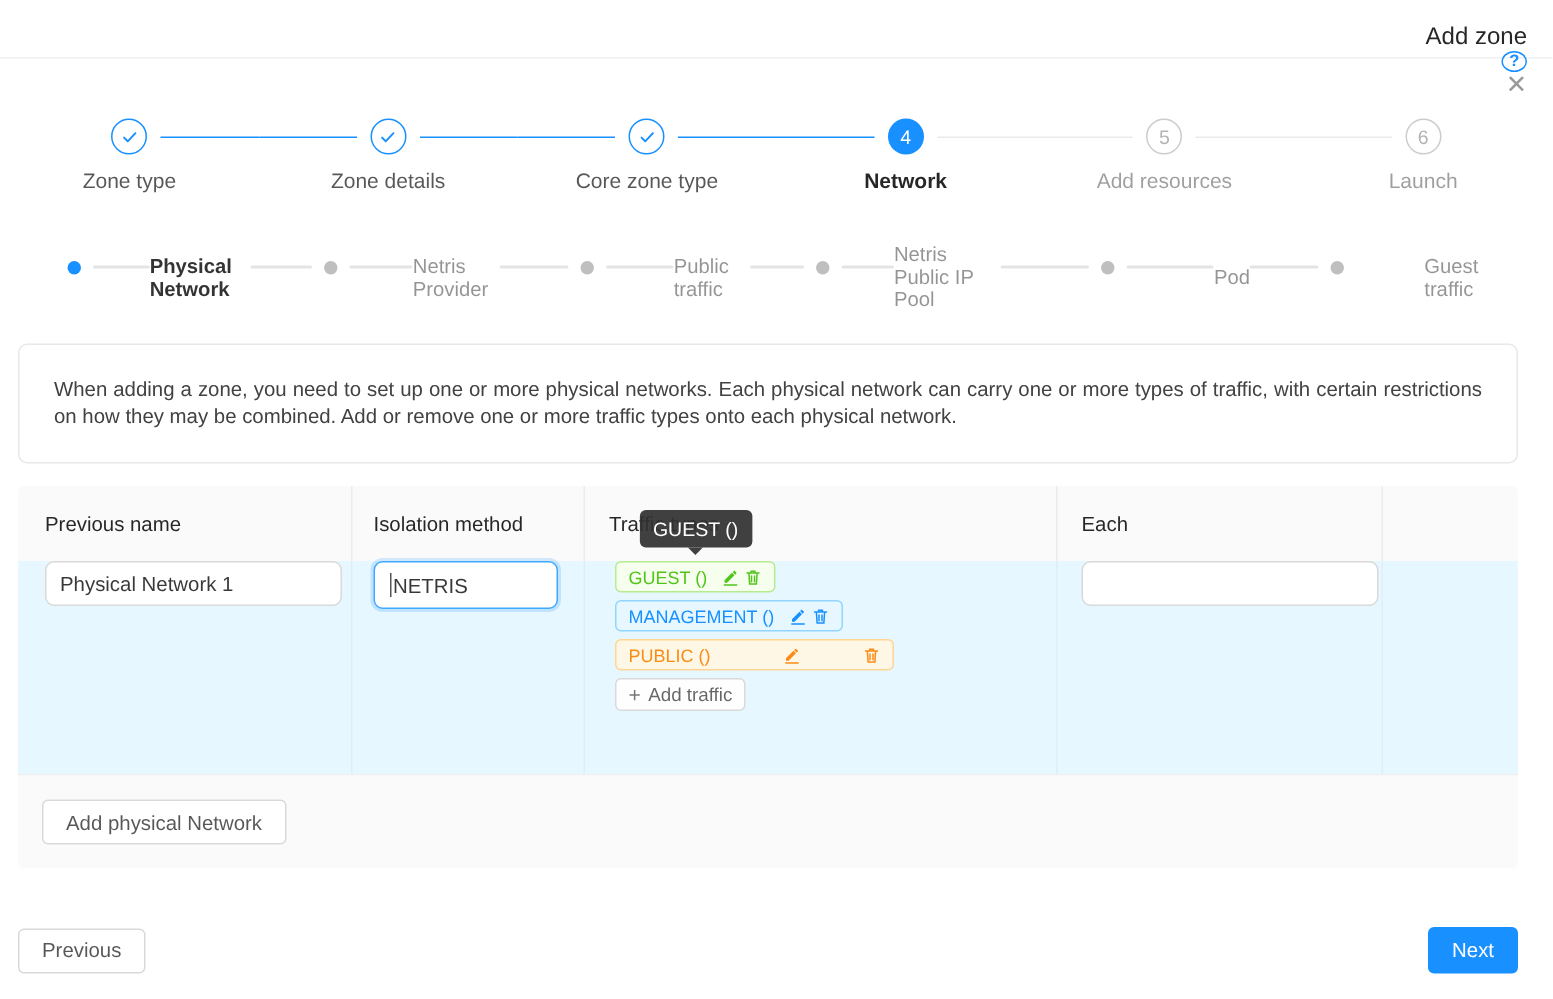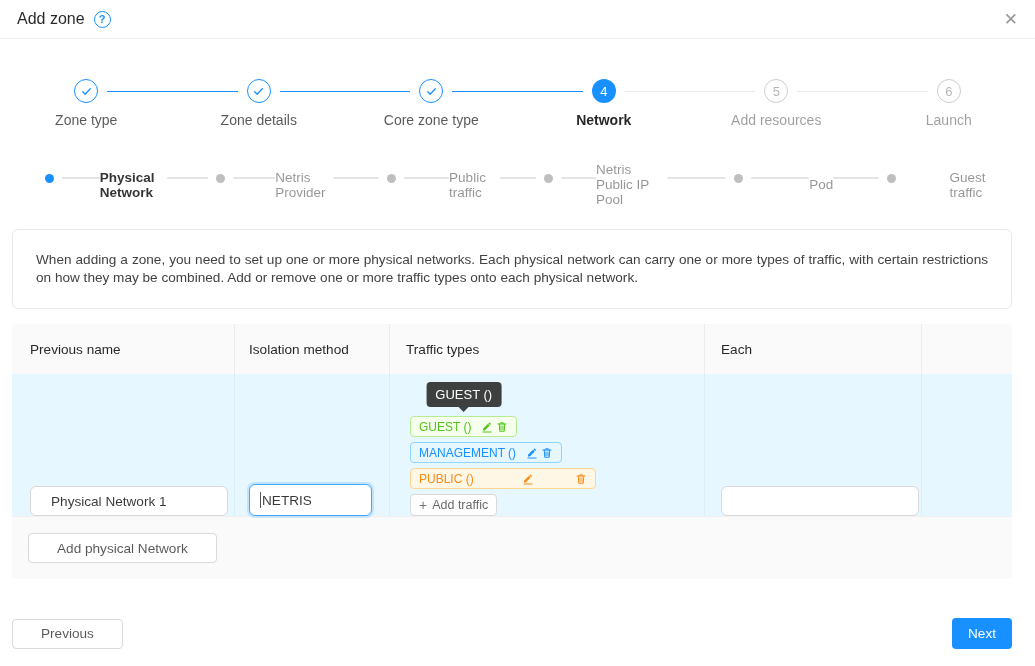--- a/index.html
+++ b/index.html
@@ -1,21 +1,21 @@
 <!DOCTYPE html>
 <html><head>
 <meta charset="utf-8">
 <style>
   * { box-sizing: border-box; margin: 0; padding: 0; }
   html,body { width:1035px; height:666px; background:#fff; overflow:hidden;
     font-family:"Liberation Sans", sans-serif; color:rgba(0,0,0,.78); }
 
   
-  .dlg-header { height:39px; display:flex; align-items:center; padding:0 17px;
-    border-bottom:1px solid #f0f0f0; }
+  .dlg-header { height:39px; display:flex; align-items:flex-end; padding:16px 17px;
+    border-bottom:1px solid #f0f0f0;flex-direction:column; }
   .dlg-title { font-size:16px; font-weight:500; color:rgba(0,0,0,.85); }
   .help-icon { margin-left:9px; width:17px; height:17px; border:1.4px solid #1890ff;
     border-radius:50%; color:#1890ff; font-size:11px; font-weight:bold;
     display:flex; align-items:center; justify-content:center; cursor:pointer; }
   .close-icon { margin-left:auto; color:#999; font-size:17px; line-height:1; cursor:pointer; }
 
   
   .steps { display:flex; margin-top:40px; }
   .step { flex:1; display:flex; flex-direction:column; align-items:center; }
   .step-top { display:flex; align-items:center; width:100%; height:24px; }
@@ -52,27 +52,27 @@
   .net-table { margin:15px 12px 0; width:1000px; }
   .t-head { display:grid; grid-template-columns:223px 155px 315px 217px 1fr;
     background:#fafafa; height:50px; align-items:center; border-radius:4px 4px 0 0; }
   .t-head > div { font-size:13.6px; color:rgba(0,0,0,.85); height:100%; display:flex;
     align-items:center; border-right:1px solid #ececec; }
   .t-head > div:last-child { border-right:none; }
   .th-1 { padding-left:18px; } .th-2 { padding-left:14px; }
   .th-3 { padding-left:16px; } .th-4 { padding-left:16px; }
   .t-row { display:grid; grid-template-columns:223px 155px 315px 217px 1fr;
     background:#e6f7ff; min-height:142px; align-items:center; }
-  .t-row > div { height:100%; display:flex; align-items:flex-end; border-right:1px solid rgba(0,0,0,.035); }
+  .t-row > div { height:100%; display:flex; align-items:flex-start; border-right:1px solid rgba(0,0,0,.035); }
   .t-row > div:last-child { border-right:none; }
   .cell-1 { padding-left:18px; } .cell-2 { padding-left:14px; }
   .cell-3 { padding-left:20px; } .cell-4 { padding-left:16px; }
 
   .txt-input { height:30px; width:198px; border:1px solid #d9d9d9; border-radius:6px;
-    background:#fff; padding:0 20px; font-size:13.6px; color:rgba(0,0,0,.78);
+    background:#fff; padding:0 9px; font-size:13.6px; color:rgba(0,0,0,.78);
     font-family:"Liberation Sans", sans-serif; outline:none; }
   .input-mimic { height:32px; width:123px; border:1px solid #40a9ff; border-radius:6px;
     background:#fff; padding:0 10px; font-size:13.6px; color:rgba(0,0,0,.78);
     display:flex; align-items:center; box-shadow:0 0 0 2px rgba(24,144,255,.18); }
   .caret { width:1px; height:16px; background:#555; margin-right:1px; }
 
   .traffic-stack { display:flex; flex-direction:column; gap:5px; justify-content:center; }
   .tag { display:inline-flex; align-items:center; height:21px; padding:0 8px; border-radius:4px;
     font-size:12px; width:fit-content; white-space:nowrap; }
   .tag .tag-txt { margin-right:7px; }
@@ -89,21 +89,21 @@
 
   .tag-anchor { position:relative; width:fit-content; }
   .tooltip { position:absolute; bottom:calc(100% + 9px); left:50%; transform:translateX(-50%);
     background:rgba(48,48,48,.92); color:#fff; font-size:13px; padding:5px 9px;
     border-radius:4px; white-space:nowrap; z-index:20; }
   .tooltip::after { content:""; position:absolute; top:100%; left:50%; margin-left:-5px;
     border:5px solid transparent; border-top-color:rgba(48,48,48,.92); }
 
   .t-foot { background:#fafafa; height:63px; display:flex; align-items:center;
     padding-left:16px; border-top:1px solid #f0f0f0; border-radius:0 0 4px 4px; }
-  .btn-default { height:30px; padding:0 28px; background:#fff; border:1px solid #d9d9d9;
+  .btn-default { height:30px; padding:0 15px; background:#fff; border:1px solid #d9d9d9;
     border-radius:4px; color:rgba(0,0,0,.66); font-size:13.6px; cursor:pointer;
     font-family:"Liberation Sans", sans-serif; }
 
   
   .actions { position:absolute; left:12px; top:618px; width:1000px;
     display:flex; justify-content:space-between; align-items:center; }
   .btn-primary { height:31px; padding:0 16px; background:#1890ff; border:none;
     border-radius:4px; color:#fff; font-size:13.6px; cursor:pointer;
     font-family:"Liberation Sans", sans-serif; }
   body { position:relative; }

